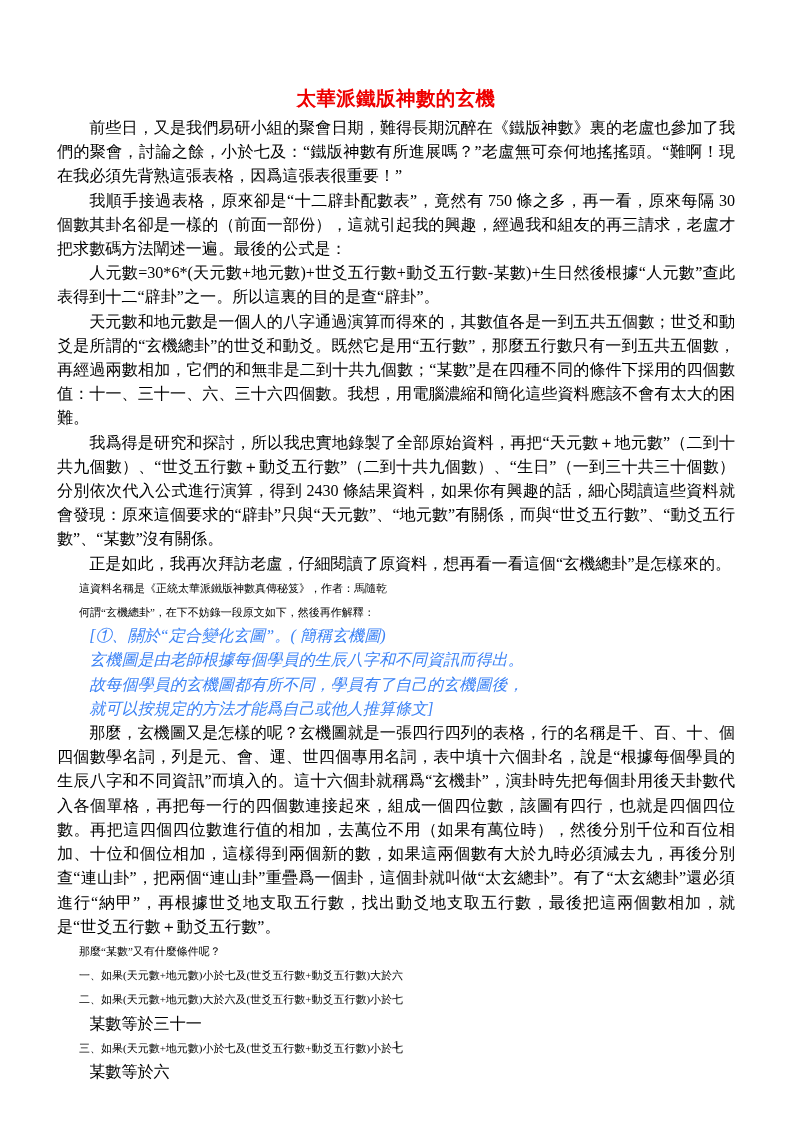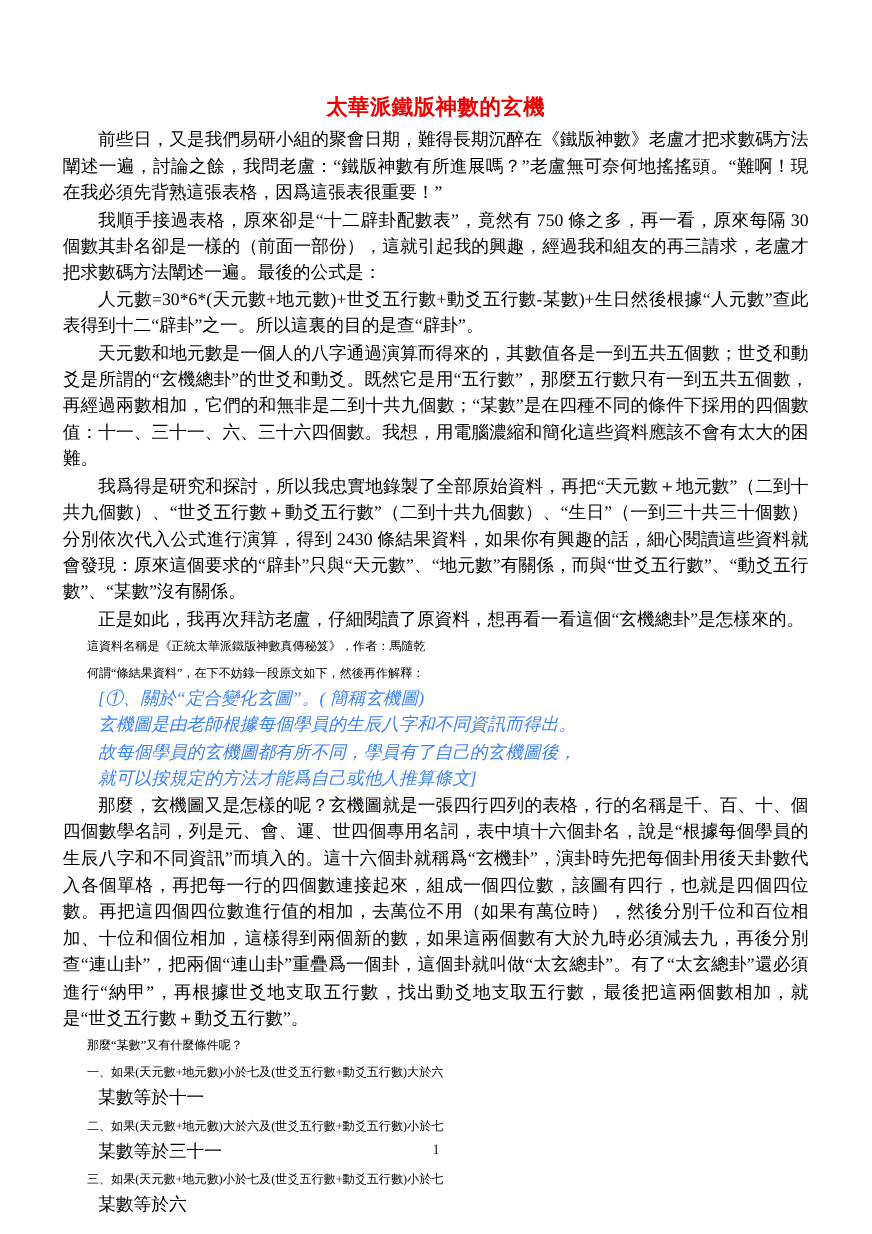--- a/index.html
+++ b/index.html
@@ -76,47 +76,46 @@
     color: #1a1a1a;
   }
 </style>
 </head>
 <body>
 
 <div class="page">
 
   <h1 class="doc-title">太華派鐵版神數的玄機</h1>
 
-  <p class="para">前些日，又是我們易研小組的聚會日期，難得長期沉醉在《鐵版神數》老盧才把求數碼方法闡述一遍，討論之餘，我問老盧：“鐵版神數有所進展嗎？”老盧無可奈何地搖搖頭。“難啊！現在我必須先背熟這張表格，因爲這張表很重要！”</p>
+  <p class="para">前些日，又是我們易研小組的聚會日期，難得長期沉醉在《鐵版神數》裏的老盧也參加了我們的聚會，討論之餘，小於七及：“鐵版神數有所進展嗎？”老盧無可奈何地搖搖頭。“難啊！現在我必須先背熟這張表格，因爲這張表很重要！”</p>
 
   <p class="para">我順手接過表格，原來卻是“十二辟卦配數表”，竟然有 750 條之多，再一看，原來每隔 30 個數其卦名卻是一樣的（前面一部份），這就引起我的興趣，經過我和組友的再三請求，老盧才把求數碼方法闡述一遍。最後的公式是：</p>
 
   <p class="para">人元數=30*6*(天元數+地元數)+世爻五行數+動爻五行數-某數)+生日然後根據“人元數”查此表得到十二“辟卦”之一。所以這裏的目的是查“辟卦”。</p>
 
   <p class="para">天元數和地元數是一個人的八字通過演算而得來的，其數值各是一到五共五個數；世爻和動爻是所謂的“玄機總卦”的世爻和動爻。既然它是用“五行數”，那麼五行數只有一到五共五個數，再經過兩數相加，它們的和無非是二到十共九個數；“某數”是在四種不同的條件下採用的四個數值：十一、三十一、六、三十六四個數。我想，用電腦濃縮和簡化這些資料應該不會有太大的困難。</p>
 
   <p class="para">我爲得是研究和探討，所以我忠實地錄製了全部原始資料，再把“天元數＋地元數”（二到十共九個數）、“世爻五行數＋動爻五行數”（二到十共九個數）、“生日”（一到三十共三十個數）分別依次代入公式進行演算，得到 2430 條結果資料，如果你有興趣的話，細心閱讀這些資料就會發現：原來這個要求的“辟卦”只與“天元數”、“地元數”有關係，而與“世爻五行數”、“動爻五行數”、“某數”沒有關係。</p>
 
   <p class="para">正是如此，我再次拜訪老盧，仔細閱讀了原資料，想再看一看這個“玄機總卦”是怎樣來的。</p>
 
   <p class="line-item">這資料名稱是《正統太華派鐵版神數真傳秘笈》，作者：馬隨乾</p>
 
-  <p class="line-item">何謂“條結果資料”，在下不妨錄一段原文如下，然後再作解釋：</p>
+  <p class="line-item">何謂“玄機總卦”，在下不妨錄一段原文如下，然後再作解釋：</p>
 
   <p class="blue-italic">[①、關於“定合變化玄圖”。( 簡稱玄機圖)</p>
   <p class="blue-italic">玄機圖是由老師根據每個學員的生辰八字和不同資訊而得出。</p>
   <p class="blue-italic">故每個學員的玄機圖都有所不同，學員有了自己的玄機圖後，</p>
   <p class="blue-italic">就可以按規定的方法才能爲自己或他人推算條文]</p>
 
   <p class="para">那麼，玄機圖又是怎樣的呢？玄機圖就是一張四行四列的表格，行的名稱是千、百、十、個四個數學名詞，列是元、會、運、世四個專用名詞，表中填十六個卦名，說是“根據每個學員的生辰八字和不同資訊”而填入的。這十六個卦就稱爲“玄機卦”，演卦時先把每個卦用後天卦數代入各個單格，再把每一行的四個數連接起來，組成一個四位數，該圖有四行，也就是四個四位數。再把這四個四位數進行值的相加，去萬位不用（如果有萬位時），然後分別千位和百位相加、十位和個位相加，這樣得到兩個新的數，如果這兩個數有大於九時必須減去九，再後分別查“連山卦”，把兩個“連山卦”重疊爲一個卦，這個卦就叫做“太玄總卦”。有了“太玄總卦”還必須進行“納甲”，再根據世爻地支取五行數，找出動爻地支取五行數，最後把這兩個數相加，就是“世爻五行數＋動爻五行數”。</p>
 
   <p class="line-item">那麼“某數”又有什麼條件呢？</p>
 
   <p class="line-item">一、如果(天元數+地元數)小於七及(世爻五行數+動爻五行數)大於六</p>
-  <p class="line-sub">某數等於十一</p>
 
   <p class="line-item">二、如果(天元數+地元數)大於六及(世爻五行數+動爻五行數)小於七</p>
   <p class="line-sub">某數等於三十一</p>
 
   <p class="line-item">三、如果(天元數+地元數)小於七及(世爻五行數+動爻五行數)小於七</p>
   <p class="line-sub">某數等於六</p>
 
   <div class="footer">1</div>
 
 </div>

